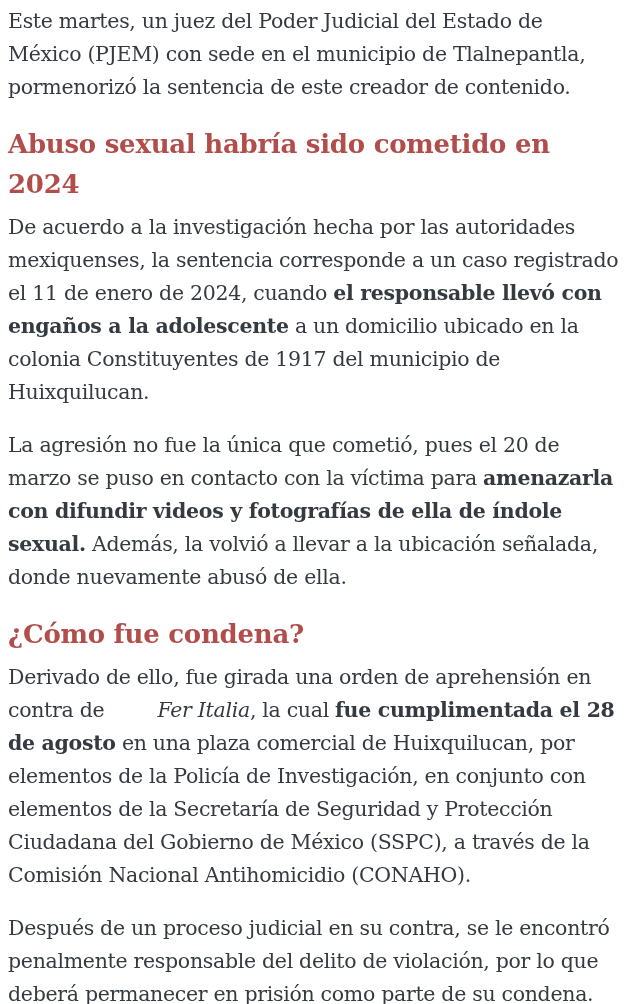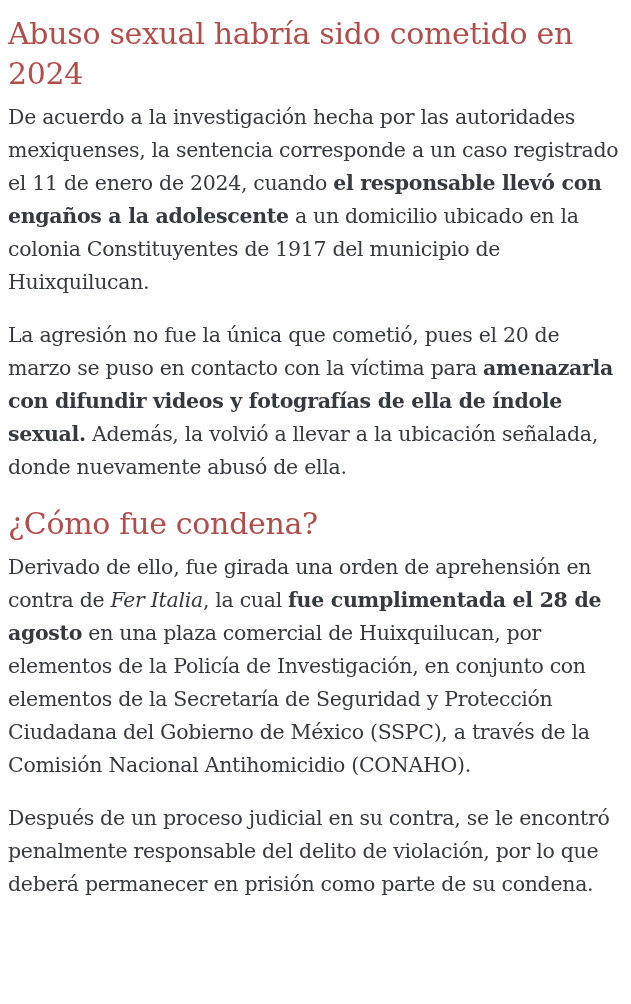--- a/index.html
+++ b/index.html
@@ -22,39 +22,41 @@
     letter-spacing: -0.015em;
     color: var(--body-color, #343a40);
     text-rendering: optimizeLegibility;
   }
   .article-body p {
     margin: 0 0 20px 0;
     font-weight: 400;
   }
   .article-body h2 {
     margin: 9px 0 7px 0;
-    font-size: 30px;
+    font-size: 26px;
     line-height: 40px;
-    font-weight: 400;
+    font-weight: 700;
     letter-spacing: -0.01em;
     color: var(--heading-color, #b14e4b);
   }
   .article-body strong {
     font-weight: 700;
     color: inherit;
   }
   .article-body em {
     font-style: italic;
     font-weight: 400;
     color: inherit;
+    margin-left: 47px;
   }
 </style>
 </head>
 <body style="background: rgb(255, 255, 255);">
 
 <main class="article-body">
+    <p><span>Este martes, un juez del Poder Judicial del Estado de México (PJEM) con sede en el municipio de Tlalnepantla, pormenorizó la sentencia de este creador de contenido.</span></p>
     <h2><span>Abuso sexual habría sido cometido en 2024</span></h2>
     <p><span>De acuerdo a la investigación hecha por las autoridades mexiquenses, la sentencia corresponde a un caso registrado el 11 de enero de 2024, cuando </span><strong>el responsable llevó con engaños a la adolescente</strong><span> a un domicilio ubicado en la colonia Constituyentes de 1917 del municipio de Huixquilucan.</span></p>
     <p><span>La agresión no fue la única que cometió, pues el 20 de marzo se puso en contacto con la víctima para </span><strong>amenazarla con difundir videos y fotografías de ella de índole sexual.</strong><span> Además, la volvió a llevar a la ubicación señalada, donde nuevamente abusó de ella.</span></p>
     <h2><span>¿Cómo fue condena?</span></h2>
     <p><span>Derivado de ello, fue girada una orden de aprehensión en contra de </span><em>Fer Italia</em><span>, la cual </span><strong>fue cumplimentada el 28 de agosto</strong><span> en una plaza comercial de Huixquilucan, por elementos de la Policía de Investigación, en conjunto con elementos de la Secretaría de Seguridad y Protección Ciudadana del Gobierno de México (SSPC), a través de la Comisión Nacional Antihomicidio (CONAHO).</span></p>
     <p><span>Después de un proceso judicial en su contra, se le encontró penalmente responsable del delito de violación, por lo que deberá permanecer en prisión como parte de su condena.</span></p>
   </main>
 
 </body></html>

